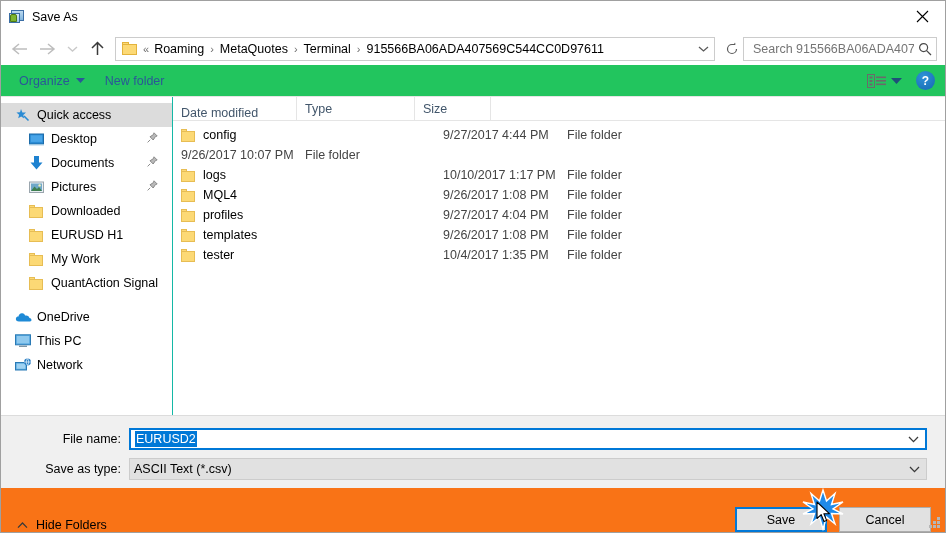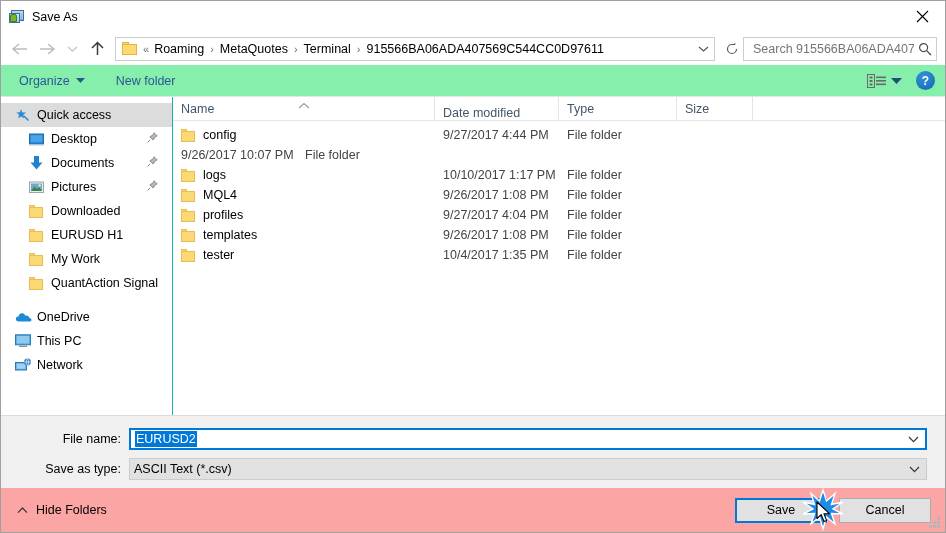--- a/index.html
+++ b/index.html
@@ -101,25 +101,24 @@
   }
   .searchbox input {
     flex:1; border:none; outline:none; font-family:inherit;
     font-size:12.5px; color:#6d6d6d; background:transparent; min-width:0;
   }
   .search-icon { width:18px; flex:none; display:flex; align-items:center; justify-content:center; }
 
   
   .toolbar {
     height:32px; min-height:32px;
-    background:#86efac;
+    background:#22c55e;
     display:flex; align-items:center;
     padding:0 10px 0 14px;
     border-bottom:1px solid #e5e5e5;
-    gap:11px;
   }
   .tb-item {
     display:flex; align-items:center; gap:6px;
     font-size:12.5px; color:#2b5797;
     padding:0 10px; height:24px;
   }
   .tb-item:first-child { padding-left:4px; }
   .tb-spacer { flex:1; }
   .tb-icons { display:flex; align-items:center; gap:4px; }
   .viewicon { width:20px; height:16px; position:relative; }
@@ -223,23 +222,23 @@
     background:#0078d7; color:#ffffff; padding:1px 1px;
   }
   .combo-arrow {
     position:absolute; right:0; top:0; bottom:0; width:24px;
     display:flex; align-items:center; justify-content:center;
   }
 
   
   .footer {
     height:44px; min-height:44px;
-    display:flex; align-items:center;
+    display:flex; align-items:flex-end;
     padding:0 14px 0 10px;
-    background:#fca5a5;
+    background:#f97316;
     position:relative;
   }
   .hide-folders { display:flex; align-items:center; gap:8px; font-size:12.5px; color:#000; padding-left:6px; }
   .footer-spacer { flex:1; }
   .btn {
     width:92px; height:25px;
     display:flex; align-items:center; justify-content:center;
     font-size:12.5px; color:#000;
     background:#e1e1e1; border:1px solid #adadad;
     margin-left:12px;
@@ -496,28 +495,20 @@
             <circle cx="12.5" cy="4" r="3.4" fill="#2f80c4"></circle>
             <path d="M9.1,4 L15.9,4 M12.5,0.6 C10.9,2.4 10.9,5.6 12.5,7.4 C14.1,5.6 14.1,2.4 12.5,0.6" stroke="#d8edfb" stroke-width="0.8" fill="none"></path>
           </svg>
         </span>
         <span class="sb-label">Network</span>
       </div>
     </div>
 
     <div class="listpane">
       <div class="colhead">
-        <div class="col c-name">
-          <span class="sortcaret">
-            <svg width="11" height="6" viewBox="0 0 11 6">
-                <path d="M0.5,5 L5.5,0.6 L10.5,5" stroke="#9a9a9a" stroke-width="1.2" fill="none"></path>
-              </svg>
-          </span>
-          <span>Name</span>
-        </div>
         <div class="col c-date">
           <span>Date modified</span>
         </div>
         <div class="col c-type">
           <span>Type</span>
         </div>
         <div class="col c-size">
           <span>Size</span>
         </div>
         <div class="col c-rest"></div>

